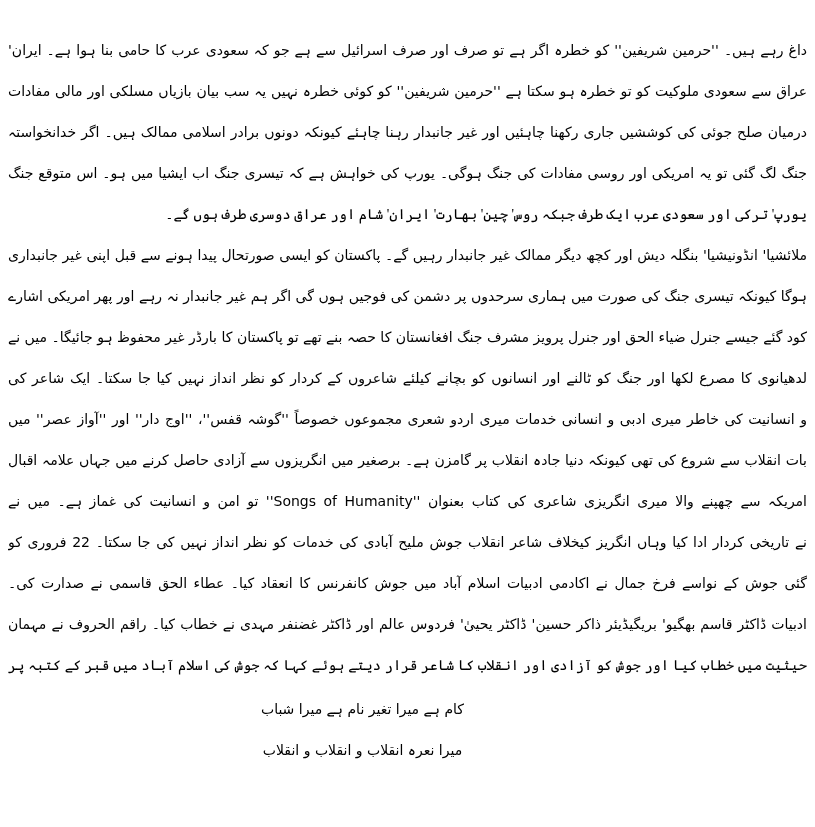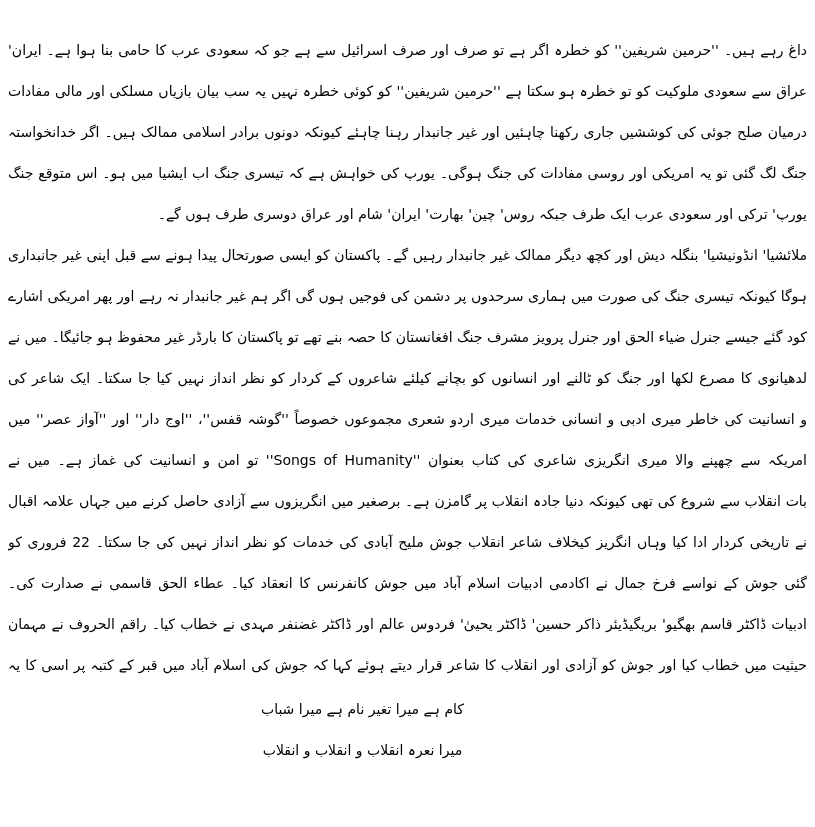--- a/index.html
+++ b/index.html
@@ -27,20 +27,21 @@
     color: #000000;
     height: 41px;
     line-height: 41px;
     text-align: justify;
     text-align-last: justify;
     overflow: hidden;
     white-space: normal;
   }
   .tline.para-end {
     text-align-last: right;
+    font-family: Liberation Serif, serif;
   }
   .couplet {
     margin-top: 3px;
     transform: translateX(-45px);
   }
   .cline {
     direction: rtl;
     font-size: 14px;
     color: #000000;
     height: 41px;
@@ -57,22 +58,22 @@
     <div class="tline">داغ رہے ہیں۔ ''حرمین شریفین'' کو خطرہ اگر ہے تو صرف اور صرف اسرائیل سے ہے جو کہ سعودی عرب کا حامی بنا ہوا ہے۔ ایران' شام اور</div>
     <div class="tline">عراق سے سعودی ملوکیت کو تو خطرہ ہو سکتا ہے ''حرمین شریفین'' کو کوئی خطرہ نہیں یہ سب بیان بازیاں مسلکی اور مالی مفادات کیلئے ہیں۔ اسی</div>
     <div class="tline">درمیان صلح جوئی کی کوششیں جاری رکھنا چاہئیں اور غیر جانبدار رہنا چاہئے کیونکہ دونوں برادر اسلامی ممالک ہیں۔ اگر خدانخواستہ تیسری عالمی</div>
     <div class="tline">جنگ لگ گئی تو یہ امریکی اور روسی مفادات کی جنگ ہوگی۔ یورپ کی خواہش ہے کہ تیسری جنگ اب ایشیا میں ہو۔ اس متوقع جنگ میں امریکہ'</div>
     <div class="tline para-end">یورپ' ترکی اور سعودی عرب ایک طرف جبکہ روس' چین' بھارت' ایران' شام اور عراق دوسری طرف ہوں گے۔</div>
     <div class="tline">ملائشیا' انڈونیشیا' بنگلہ دیش اور کچھ دیگر ممالک غیر جانبدار رہیں گے۔ پاکستان کو ایسی صورتحال پیدا ہونے سے قبل اپنی غیر جانبداری کو برقرار رکھنا</div>
     <div class="tline">ہوگا کیونکہ تیسری جنگ کی صورت میں ہماری سرحدوں پر دشمن کی فوجیں ہوں گی اگر ہم غیر جانبدار نہ رہے اور پھر امریکی اشارے پر جنگ میں</div>
     <div class="tline">کود گئے جیسے جنرل ضیاء الحق اور جنرل پرویز مشرف جنگ افغانستان کا حصہ بنے تھے تو پاکستان کا بارڈر غیر محفوظ ہو جائیگا۔ میں نے ساحر</div>
     <div class="tline">لدھیانوی کا مصرع لکھا اور جنگ کو ٹالنے اور انسانوں کو بچانے کیلئے شاعروں کے کردار کو نظر انداز نہیں کیا جا سکتا۔ ایک شاعر کی حیثیت میں امن</div>
     <div class="tline">و انسانیت کی خاطر میری ادبی و انسانی خدمات میری اردو شعری مجموعوں خصوصاً ''گوشہ قفس''، ''اوج دار'' اور ''آواز عصر'' میں دیکھی جا سکتی ہیں</div>
+    <div class="tline">بات انقلاب سے شروع کی تھی کیونکہ دنیا جادہ انقلاب پر گامزن ہے۔ برصغیر میں انگریزوں سے آزادی حاصل کرنے میں جہاں علامہ اقبال</div>
     <div class="tline">امریکہ سے چھپنے والا میری انگریزی شاعری کی کتاب بعنوان ''Songs of Humanity'' تو امن و انسانیت کی غماز ہے۔ میں نے</div>
-    <div class="tline">بات انقلاب سے شروع کی تھی کیونکہ دنیا جادہ انقلاب پر گامزن ہے۔ برصغیر میں انگریزوں سے آزادی حاصل کرنے میں جہاں علامہ اقبال</div>
     <div class="tline">نے تاریخی کردار ادا کیا وہاں انگریز کیخلاف شاعر انقلاب جوش ملیح آبادی کی خدمات کو نظر انداز نہیں کی جا سکتا۔ 22 فروری کو جوش کی برسی منائی</div>
     <div class="tline">گئی جوش کے نواسے فرخ جمال نے اکادمی ادبیات اسلام آباد میں جوش کانفرنس کا انعقاد کیا۔ عطاء الحق قاسمی نے صدارت کی۔ چیئرمین اکادمی</div>
     <div class="tline">ادبیات ڈاکٹر قاسم بھگیو' بریگیڈیئر ذاکر حسین' ڈاکٹر یحییٰ' فردوس عالم اور ڈاکٹر غضنفر مہدی نے خطاب کیا۔ راقم الحروف نے مہمان خصوصی کی</div>
     <div class="tline para-end">حیثیت میں خطاب کیا اور جوش کو آزادی اور انقلاب کا شاعر قرار دیتے ہوئے کہا کہ جوش کی اسلام آباد میں قبر کے کتبہ پر اسی کا یہ شعر کندہ ہے ...</div>
   </div>
 
   <div class="couplet">
     <div class="cline">کام ہے میرا تغیر نام ہے میرا شباب</div>
     <div class="cline">میرا نعرہ انقلاب و انقلاب و انقلاب</div>
   </div>

